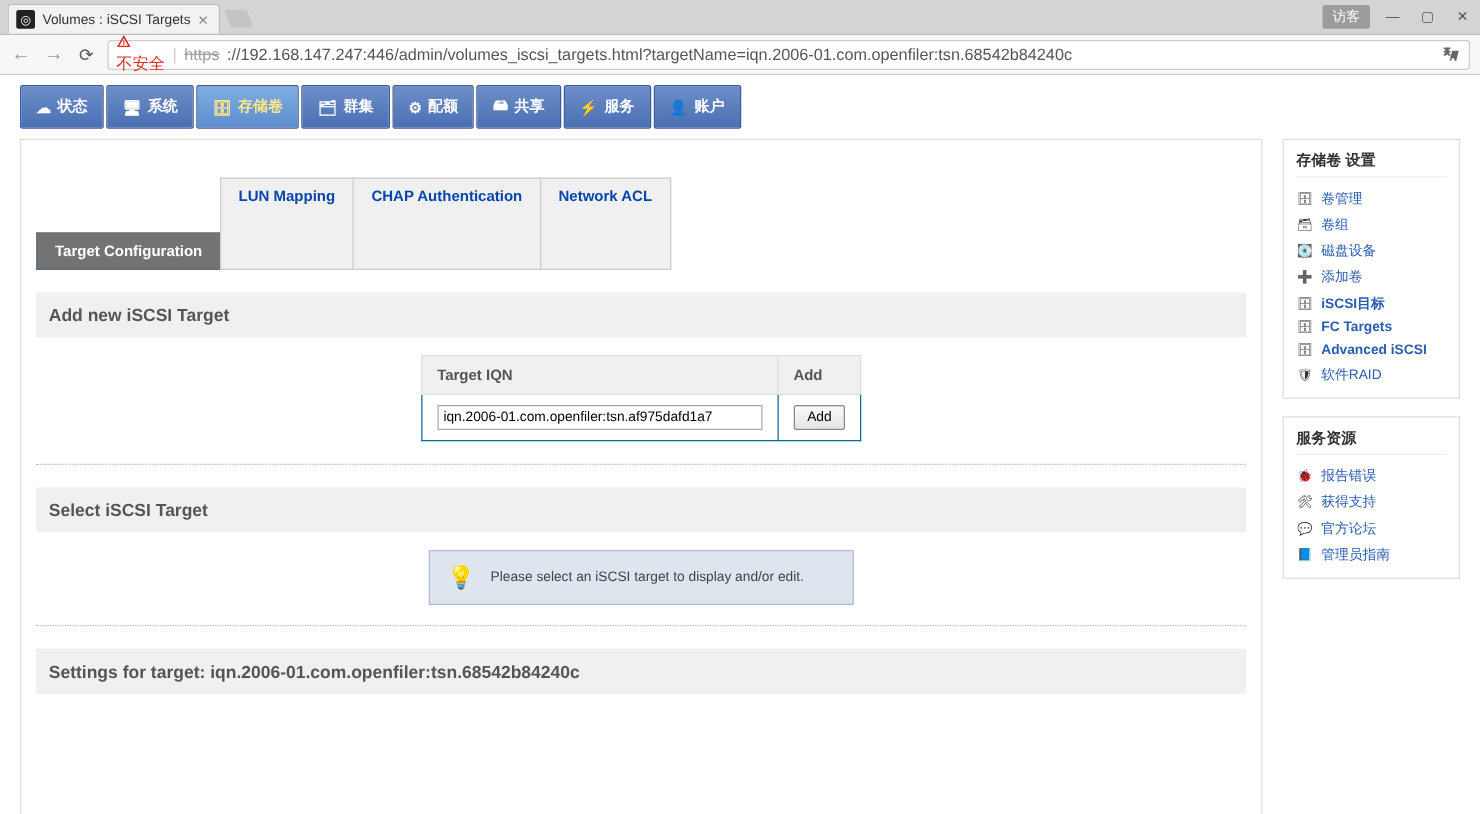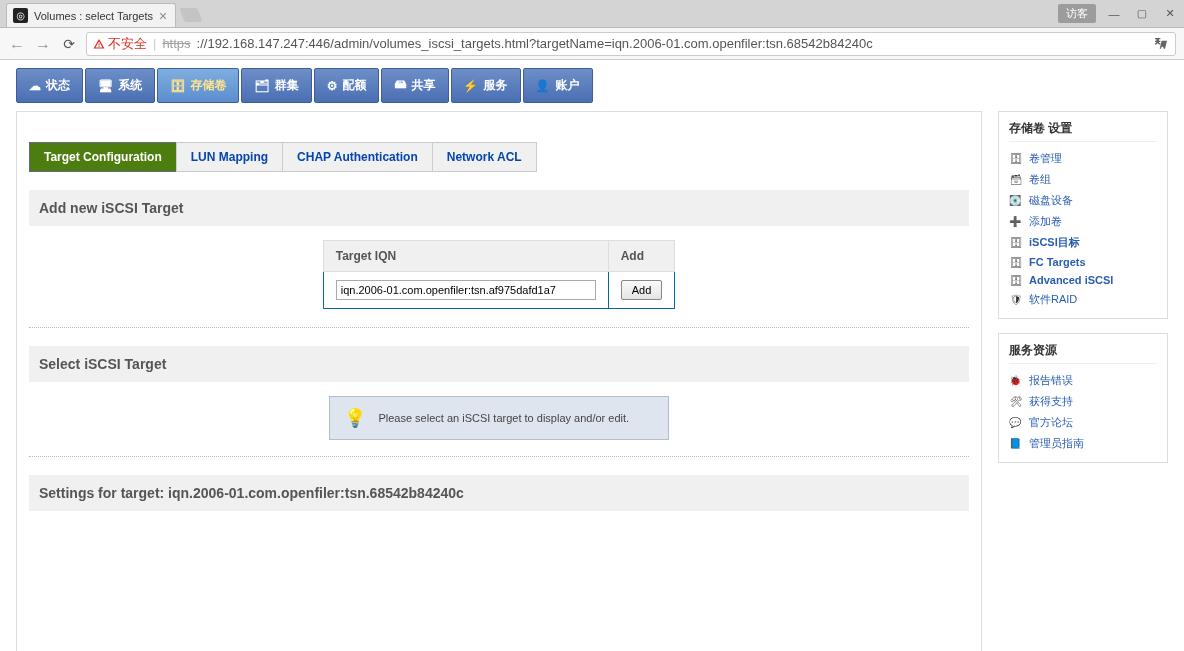--- a/index.html
+++ b/index.html
@@ -12,55 +12,55 @@
   .chrome-tab-close { color: #888; font-size: 14px; cursor: pointer; margin-left: auto; }
   .chrome-newtab { width: 18px; height: 14px; background: #c4c4c4; margin: 0 0 5px 6px; border-radius: 2px; transform: skewX(20deg); }
   .chrome-winbtns { margin-left: auto; display: flex; align-items: center; height: 100%; }
   .chrome-winbtn { width: 28px; height: 20px; display: flex; align-items: center; justify-content: center; color: #555; font-size: 11px; cursor: pointer; }
   .chrome-visitor { background: #9c9c9c; color: #fff; padding: 2px 8px; border-radius: 2px; font-size: 11px; margin-right: 4px; }
 
   .chrome-nav { height: 32px; display: flex; align-items: center; padding: 0 8px; border-bottom: 1px solid #ccc; gap: 8px; background: #f7f7f7; }
   .nav-arrow { width: 18px; height: 18px; display: flex; align-items: center; justify-content: center; color: #999; font-size: 16px; }
   .nav-reload { color: #555; font-size: 14px; }
   .url-bar { flex: 1; display: flex; align-items: center; border: 1px solid #ccc; border-radius: 3px; height: 24px; padding: 0 6px; background: #fff; gap: 6px; font-size: 13px; }
-  .url-warn { color: #d93025; font-weight: normal; display: flex; align-items: center; gap: 3px; }
+  .url-warn { color: #d93025; font-weight: normal; display: flex; gap: 3px; flex-direction: column; }
   .url-warn svg { width:12px; height:12px; }
   .url-sep { color: #ccc; }
   .url-https { text-decoration: line-through; color: #a0a0a0; }
   .url-text { color: #555; font-family: Arial; }
   .url-translate { width: 16px; height: 16px; }
 
   
   .page { padding: 0 16px; }
 
   
   .topnav { display: flex; margin-top: 8px; }
   .topnav-tab { display: flex; align-items: center; gap: 5px; padding: 6px 12px; font-size: 12px; color: #fff; background: linear-gradient(#6d8ec7, #4a6fb3); border: 1px solid #3f5e99; border-radius: 2px; margin-right: 2px; cursor: pointer; font-weight: bold; }
   .topnav-tab.active { background: linear-gradient(#7faee0, #5c8dcf); color: #ffe58a; }
   .topnav-tab .emoji { font-size: 12px; }
 
   
   .columns { display: flex; gap: 16px; align-items: flex-start; margin-top: 8px; }
   .main { flex: 1; border: 1px solid #ddd; padding: 12px; min-height: 550px; }
-  .side { width: 170px; display: flex; flex-direction: column; gap: 14px; }
+  .side { width: 142px; display: flex; flex-direction: column; gap: 14px; }
 
   
   .sidebox { border: 1px solid #ddd; padding: 8px 10px; }
   .sidebox h4 { font-size: 12px; font-weight: bold; color: #333; border-bottom: 1px solid #eee; padding-bottom: 4px; margin-bottom: 6px; }
   .sidebox ul { list-style: none; }
   .sidebox li { padding: 3px 0; display: flex; align-items: center; gap: 6px; }
   .sidebox li a { color: #2a5db0; text-decoration: none; font-size: 11px; }
   .sidebox li.bold a { font-weight: bold; }
   .sidebox .side-ico { width: 14px; height: 12px; display: inline-flex; align-items: center; justify-content: center; font-size: 10px; }
 
   
   .subtabs { display: flex; margin: 18px 0; }
   .subtab { padding: 7px 14px; background: #f0f0f0; color: #0645ad; border: 1px solid #ccc; font-weight: bold; font-size: 12px; cursor: pointer; margin-right: 0; border-right: none; }
   .subtab:last-child { border-right: 1px solid #ccc; }
-  .subtab.active { background: #4d7c0f; color: #fff; border-color: #616d7e; }
+  .subtab.active { background: #737373; color: #fff; border-color: #616d7e; margin-top: 44px; }
 
   .section-head { background: #f0f0f0; text-align: left; padding: 10px; font-size: 14px; font-weight: bold; margin: 8px 0 14px; color: #555; }
 
   
   .formtable { margin: 0 auto 18px; border: 1px solid #ddd; border-collapse: collapse; }
   .formtable th { background: #f0f0f0; text-align: left; padding: 8px 12px; font-size: 12px; font-weight: bold; border: 1px solid #ddd; color: #555;}
   .formtable td { padding: 8px 12px; border: 1px solid #0369a1; }
   .formtable input[type=text] { width: 260px; padding: 3px 4px; border: 1px solid #aaa; font-size: 11px; }
   .btn { padding: 3px 10px; border: 1px solid #888; background: linear-gradient(#fafafa,#e4e4e4); border-radius: 2px; cursor: pointer; font-size: 11px; }
 
@@ -77,21 +77,21 @@
   .attrtable td { padding: 9px 12px; border: 1px solid #ddd; font-size: 12px; }
   .attrtable td:first-child { font-weight: bold; color: #555; background:#fafbfc;}
   .attrtable select { padding: 2px 4px; font-size: 11px; min-width: 70px; }
 </style>
 </head>
 <body>
 
 <div class="chrome-tabs">
   <div class="chrome-tab">
     <span class="favicon">◎</span>
-    <span>Volumes : select Targets</span>
+    <span>Volumes : iSCSI Targets</span>
     <span class="chrome-tab-close">×</span>
   </div>
   <div class="chrome-newtab"></div>
   <div class="chrome-winbtns">
     <span class="chrome-visitor">访客</span>
     <span class="chrome-winbtn">—</span>
     <span class="chrome-winbtn">▢</span>
     <span class="chrome-winbtn">✕</span>
   </div>
 </div>

